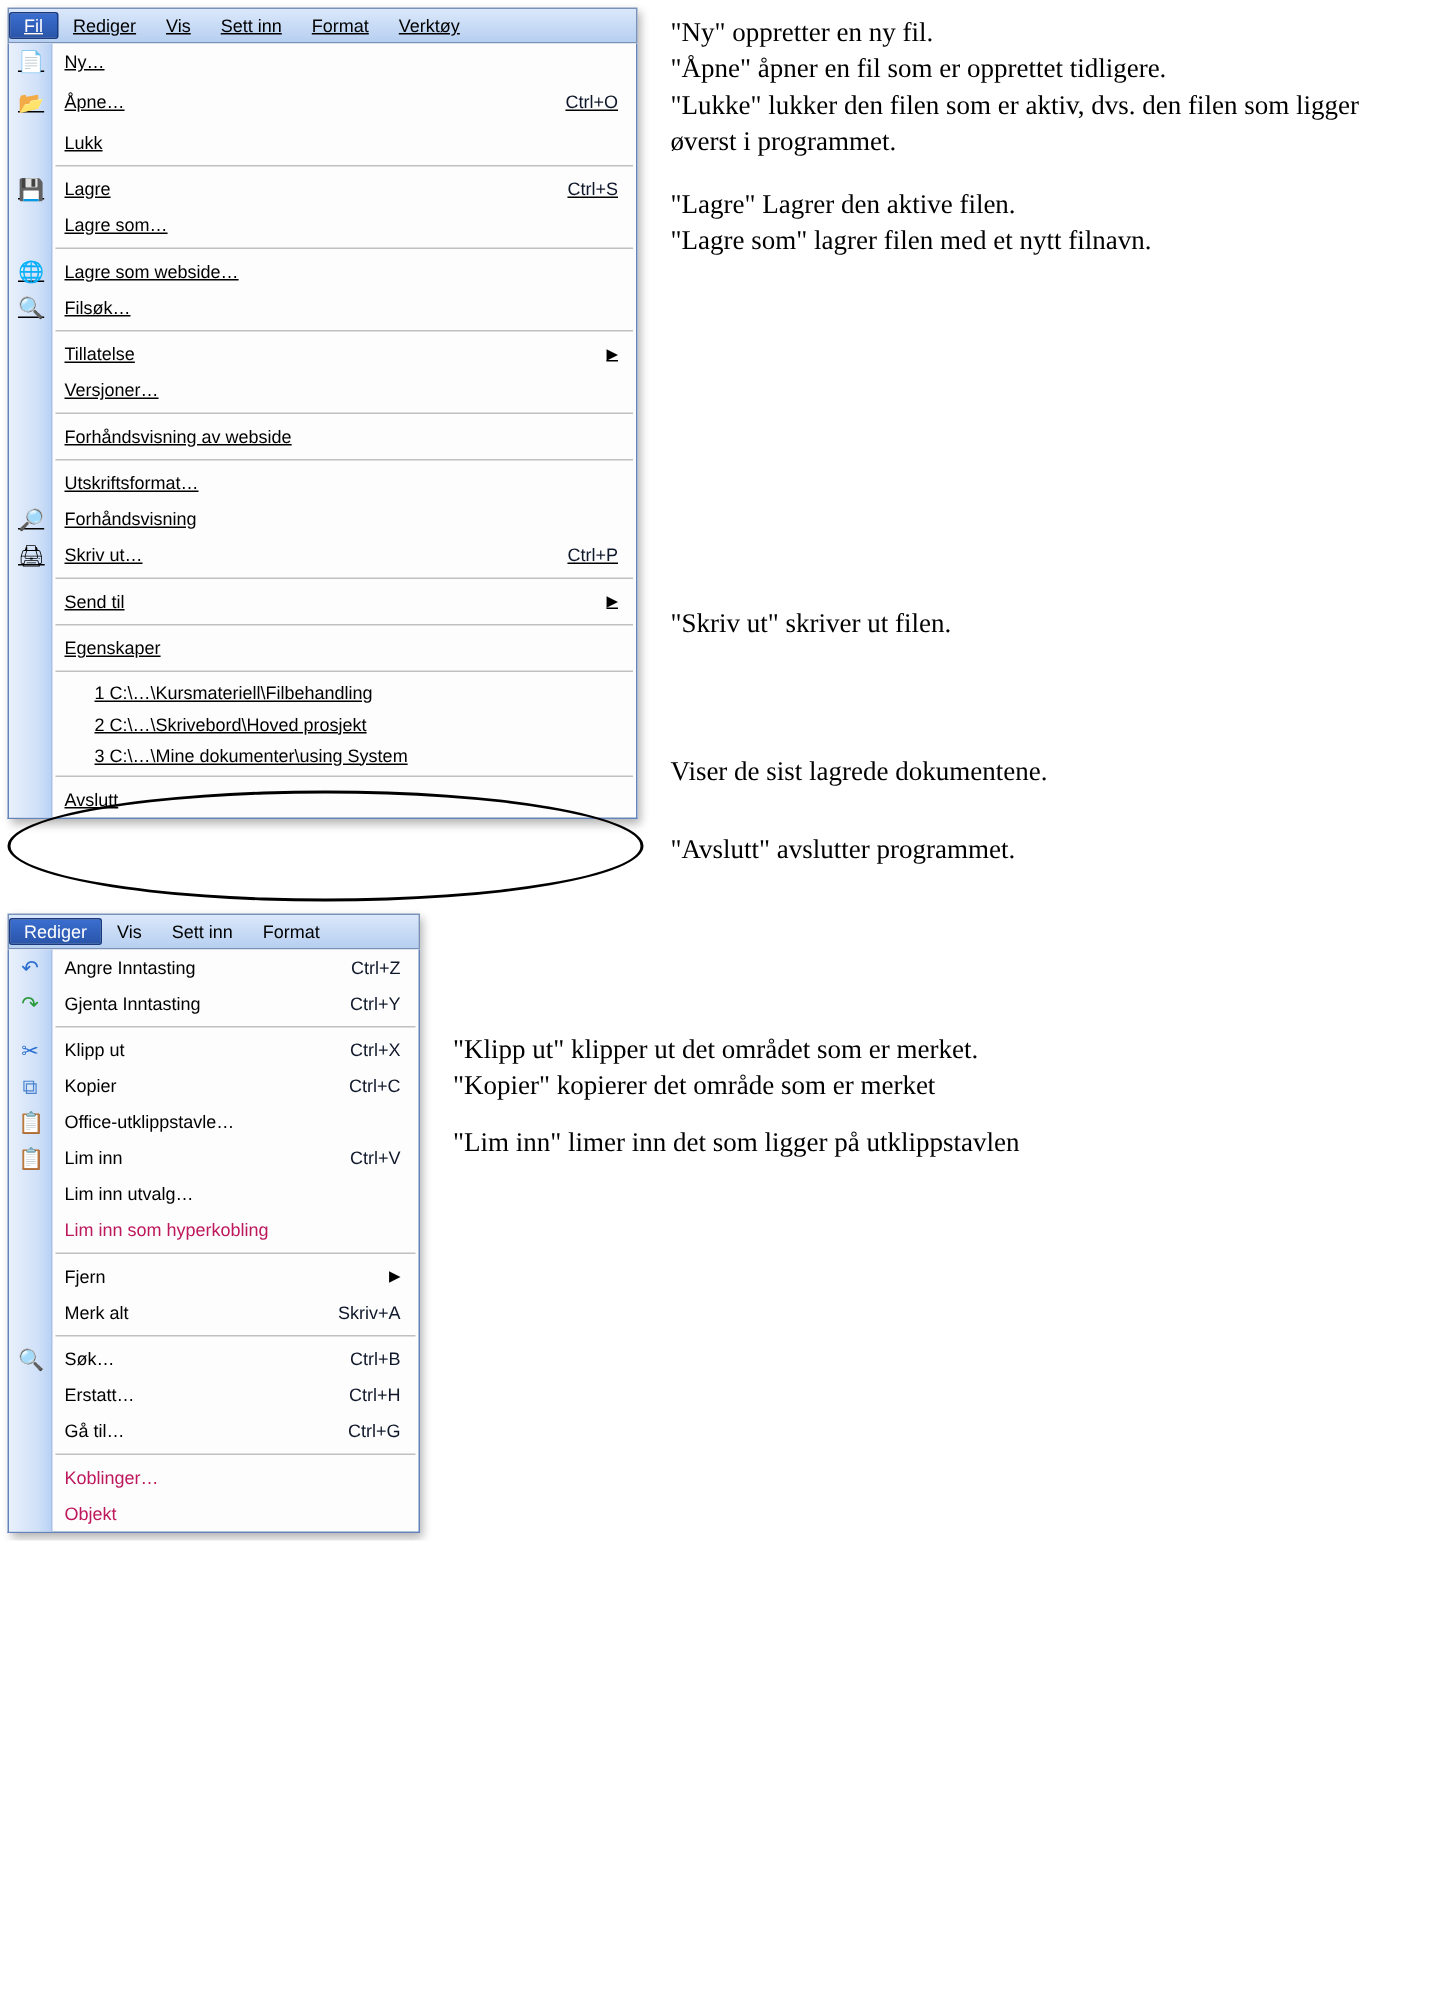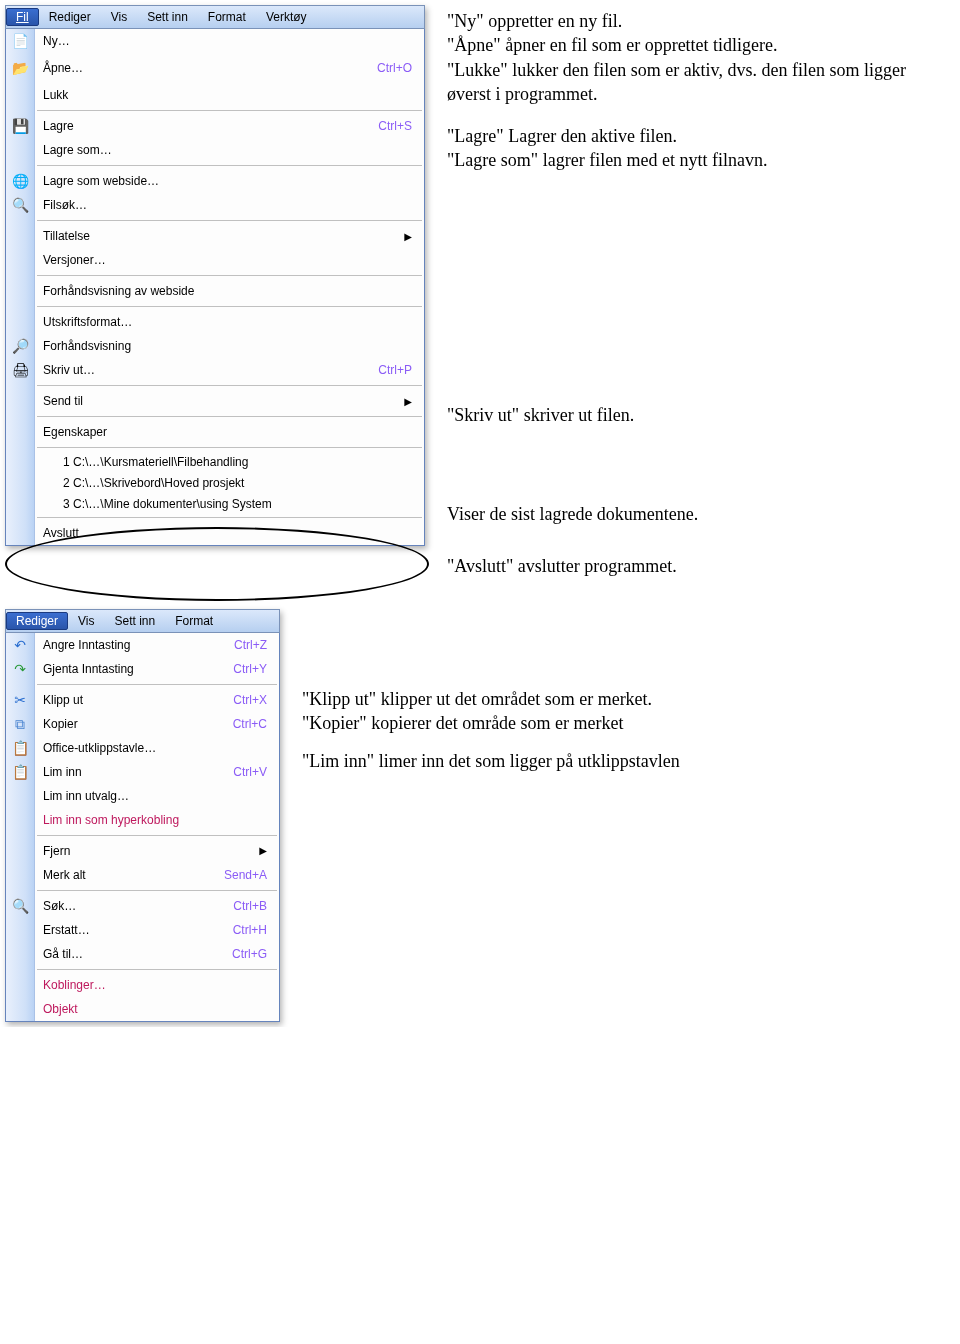--- a/index.html
+++ b/index.html
@@ -68,21 +68,21 @@
   }
   .mi {
     display: flex;
     align-items: center;
     height: 24px;
     padding: 0 12px 0 8px;
     white-space: nowrap;
   }
   .mi.compact { height: 21px; padding-left: 28px; }
   .mi .label { flex: 1; }
-  .mi .shortcut { color: #8b5cf6; margin-left: 30px; }
+  .mi .shortcut { color: #0f172a; margin-left: 30px; }
   .mi .sub { margin-left: 30px; font-size: 10px; }
   .mi.disabled { color: #be185d; }
   .sep {
     height: 1px;
     margin: 3px 2px;
     background: #c0c0c0;
   }
   .icon {
     width: 16px;
     height: 16px;
@@ -107,21 +107,21 @@
     padding-top: 4px;
   }
   .explain .block { margin-bottom: 18px; }
   .u { text-decoration: underline; }
   .tri { font-size: 10px; }
 </style>
 </head>
 <body>
 
 <div class="row">
-  <div class="menu-wrap" style="width:420px;">
+  <div class="menu-wrap" style="width:420px;text-decoration:underline;">
 
     <div class="menubar">
       <div class="mb-item active"><span class="u">Fil</span></div>
       <div class="mb-item"><span>Rediger</span></div>
       <div class="mb-item"><span>Vis</span></div>
       <div class="mb-item"><span>Sett inn</span></div>
       <div class="mb-item"><span>Format</span></div>
       <div class="mb-item"><span>Verktøy</span></div>
     </div>
 
@@ -349,21 +349,21 @@
         <div class="mi disabled">
             <span class="label">Lim inn som hyperkobling</span>
           </div>
         <div class="sep"></div>
         <div class="mi">
             <span class="label">Fjern</span>
             <span class="sub tri">▶</span>
           </div>
         <div class="mi">
             <span class="label">Merk alt</span>
-            <span class="shortcut">Send+A</span>
+            <span class="shortcut">Skriv+A</span>
           </div>
         <div class="sep"></div>
         <div class="mi">
             <span class="label">Søk…</span>
             <span class="shortcut">Ctrl+B</span>
           </div>
         <div class="mi">
             <span class="label">Erstatt…</span>
             <span class="shortcut">Ctrl+H</span>
           </div>

